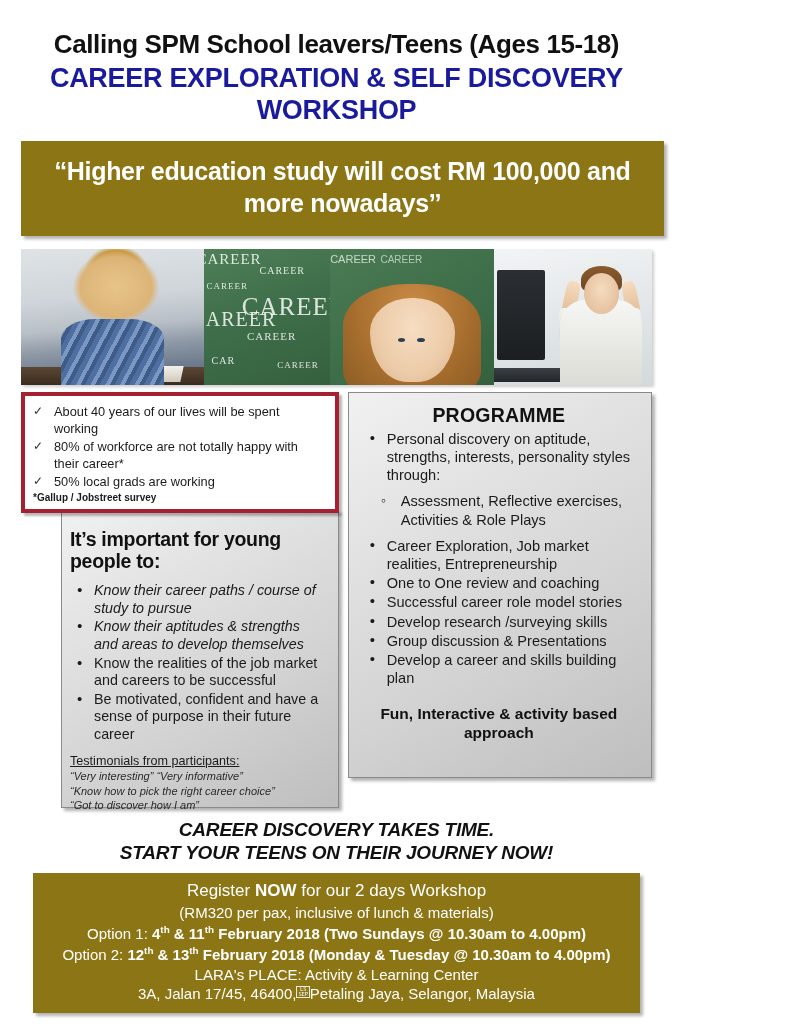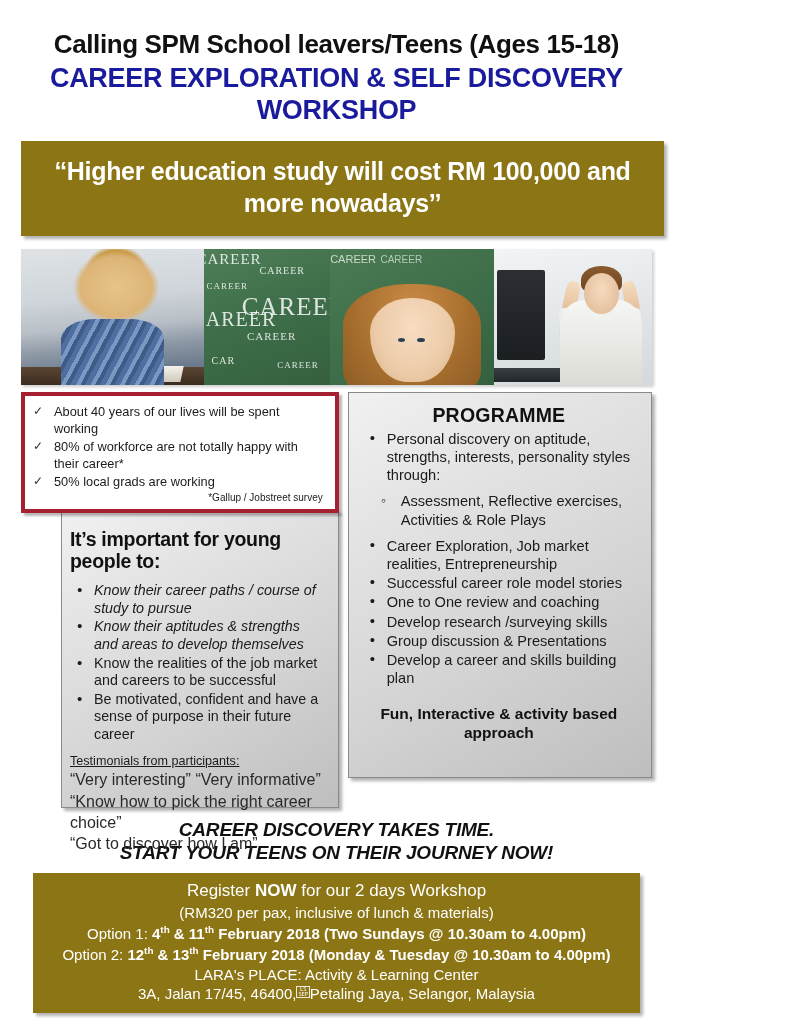--- a/index.html
+++ b/index.html
@@ -167,21 +167,21 @@
     background: #ffffff;
     padding: 7px 10px 6px 8px;
     box-shadow: 3px 3px 2px rgba(0,0,0,0.28);
     position: relative;
     z-index: 3;
   }
   .stat-row { display: flex; align-items: flex-start; gap: 9px; margin-bottom: 1px; }
   .stat-check { font-size: 12px; color:#333; line-height: 1.35; width: 12px; flex: none; }
   .stat-text { font-size: 12.8px; color: #1b1b1b; line-height: 1.34; }
   .stats-source {
-    text-align: right; font-size: 10px; font-weight: normal; color:#1b1b1b;
+    font-size: 10px; font-weight: bold; color:#1b1b1b;
     margin-top: 2px; padding-right: 2px;
   }
 
   .panel {
     background: linear-gradient(150deg, #f1f1f1 0%, #e3e3e3 28%, #d3d3d3 62%, #bebebe 100%);
     border: 1px solid #8a8a8a;
     box-shadow: 3px 3px 3px rgba(0,0,0,0.30);
   }
   .panel-left {
     margin-top: -3px;
@@ -207,21 +207,21 @@
     content: "\2022"; position: absolute; left: 7px; top: -1px; font-size: 15px;
   }
   li.italic { font-style: italic; }
 
   .testi { margin-top: 11px; }
   .testi-head {
     font-size: 12.6px; color:#1b1b1b; text-decoration: underline;
     font-weight: normal; margin-bottom: 1px;
   }
   .testi-line {
-    font-size: 16px; color:#2a2a2a; line-height: 1.32;
+    font-size: 11px; font-style: italic; color:#2a2a2a; line-height: 1.32;
   }
 
   .prog-title {
     text-align:center; font-size: 19.5px; font-weight: bold; color:#111;
     margin: 2px 0 3px 0; letter-spacing: 0.2px;
   }
   ul.bullets.prog > li { font-size: 14.6px; line-height: 1.25; padding-left: 26px; }
   ul.bullets.prog > li:before { left: 9px; }
   ul.subbullets { list-style: none; margin: 8px; padding: 0; }
   ul.subbullets > li {
@@ -373,22 +373,22 @@
       <div class="panel panel-right">
         <div class="prog-title">PROGRAMME</div>
         <ul class="bullets prog">
           <li>Personal discovery on aptitude, strengths, interests, personality styles through:</li>
         </ul>
         <ul class="subbullets">
           <li>Assessment, Reflective exercises, Activities &amp; Role Plays</li>
         </ul>
         <ul class="bullets prog">
           <li>Career Exploration, Job market realities, Entrepreneurship</li>
+          <li>One to One review and coaching</li>
           <li>Successful career role model stories</li>
-          <li>One to One review and coaching</li>
           <li>Develop research /surveying skills</li>
           <li>Group discussion &amp; Presentations</li>
           <li>Develop a career and skills building plan</li>
         </ul>
         <div class="prog-footer">
           <div>Fun, Interactive &amp; activity based</div>
           <div>approach</div>
         </div>
       </div>
     </div>

